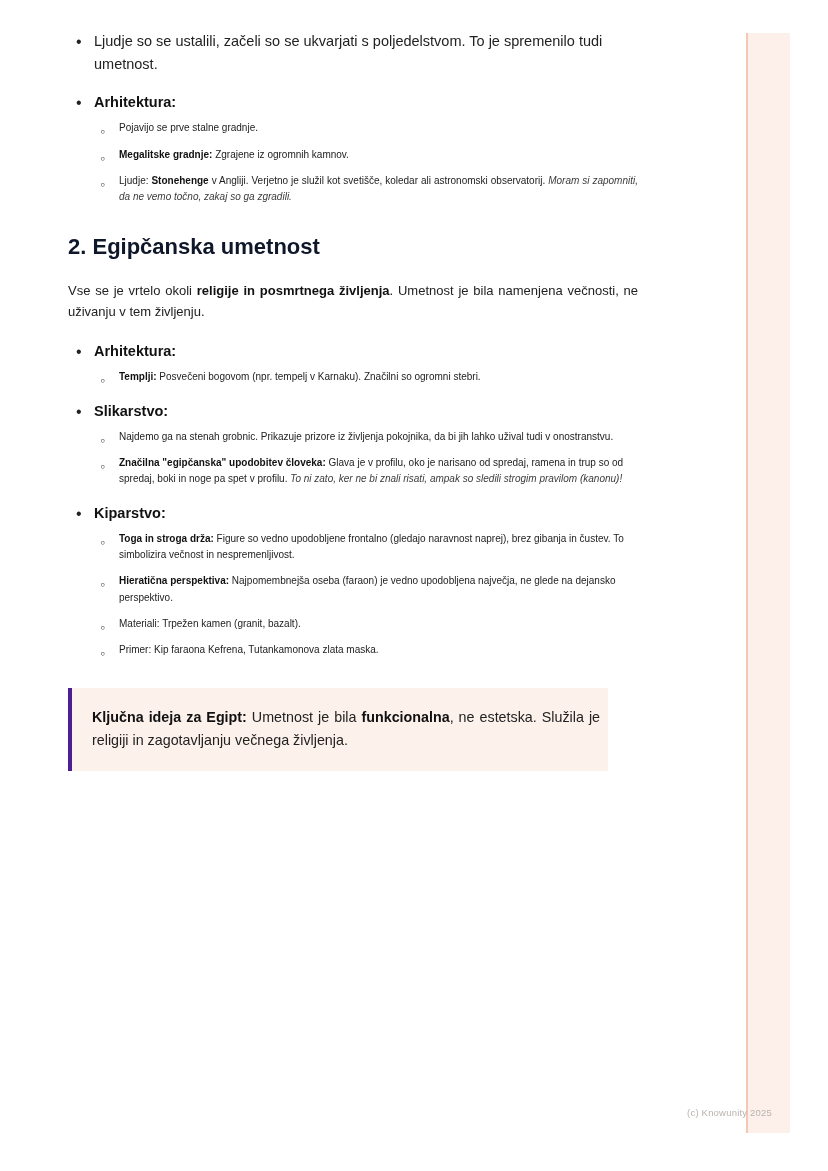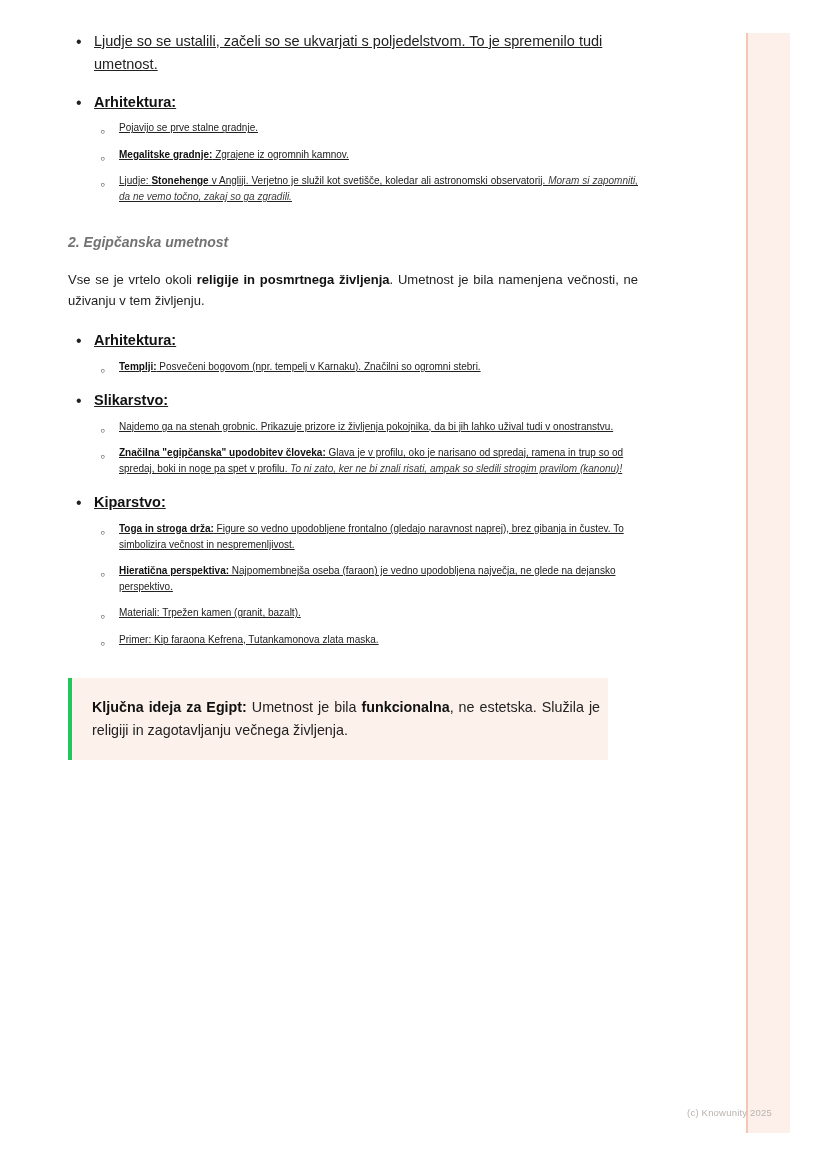--- a/index.html
+++ b/index.html
@@ -49,21 +49,20 @@
     margin: 0;
     padding: 0;
   }
   ul.level1 > li {
     position: relative;
     padding-left: 26px;
     margin-bottom: 14px;
     font-size: 14.5px;
     line-height: 1.62;
     color: #222;
-    text-decoration: underline;
   }
   ul.level1 > li::before {
     content: "•";
     position: absolute;
     left: 8px;
     top: -1px;
     font-size: 16px;
     color: #222;
   }
   ul.level2 {
@@ -93,38 +92,37 @@
   b, .b {
     font-weight: bold;
     color: #111;
     margin-top: 38px;
   }
   i, .i {
     font-style: italic;
     color: #3b3b3b;
   }
   h2.section-title {
-    color: #737373;
-    font-size: 14px;
+    color: #0f172a;
+    font-size: 22px;
     font-weight: bold;
     margin: 28px 0 18px 0;
     line-height: 1.3;
-    font-style: italic;
   }
   p.para {
     font-size: 13px;
     line-height: 1.62;
     margin: 0 0 18px 0;
     text-align: justify;
     color: #222;
   }
   .callout {
     margin-top: 30px;
     background: #fdf1ec;
-    border-left: 4px solid #22c55e;
+    border-left: 4px solid #4c1d95;
     padding: 18px 8px 18px 20px;
     width: 540px;
     box-sizing: border-box;
   }
   .callout p {
     margin: 0;
     font-size: 14.3px;
     line-height: 1.62;
     text-align: justify;
     color: #222;

